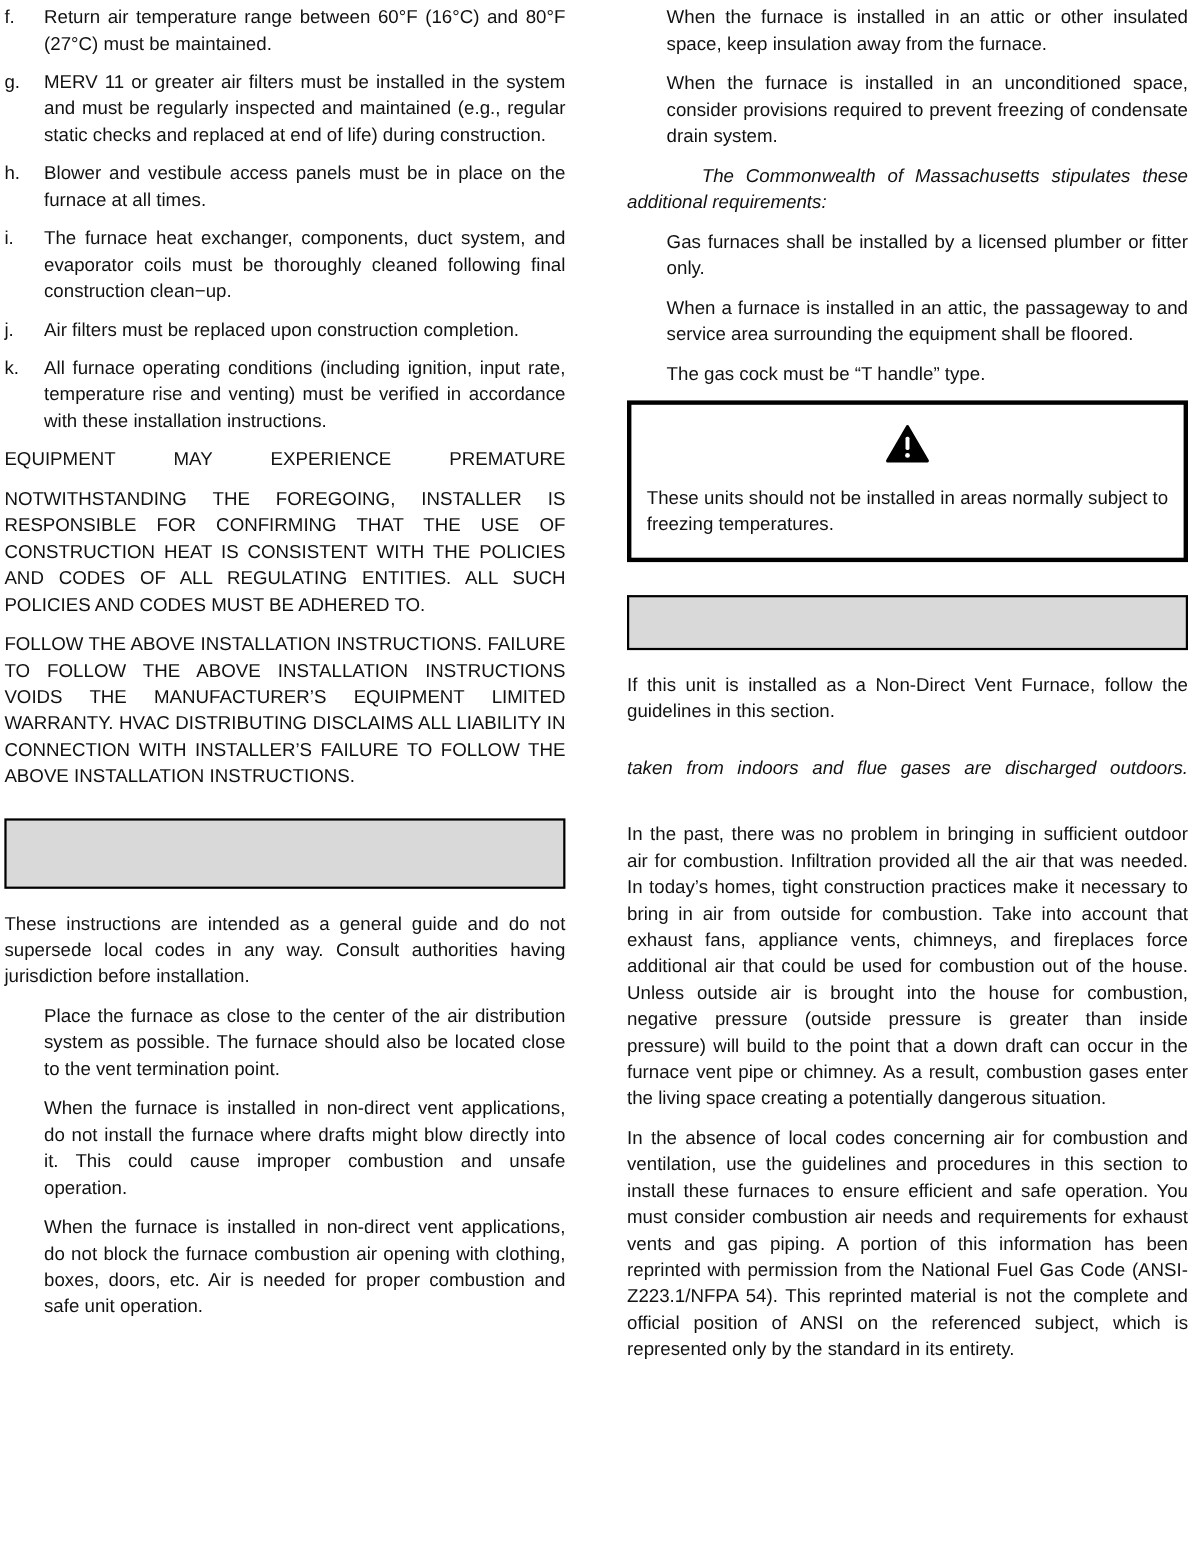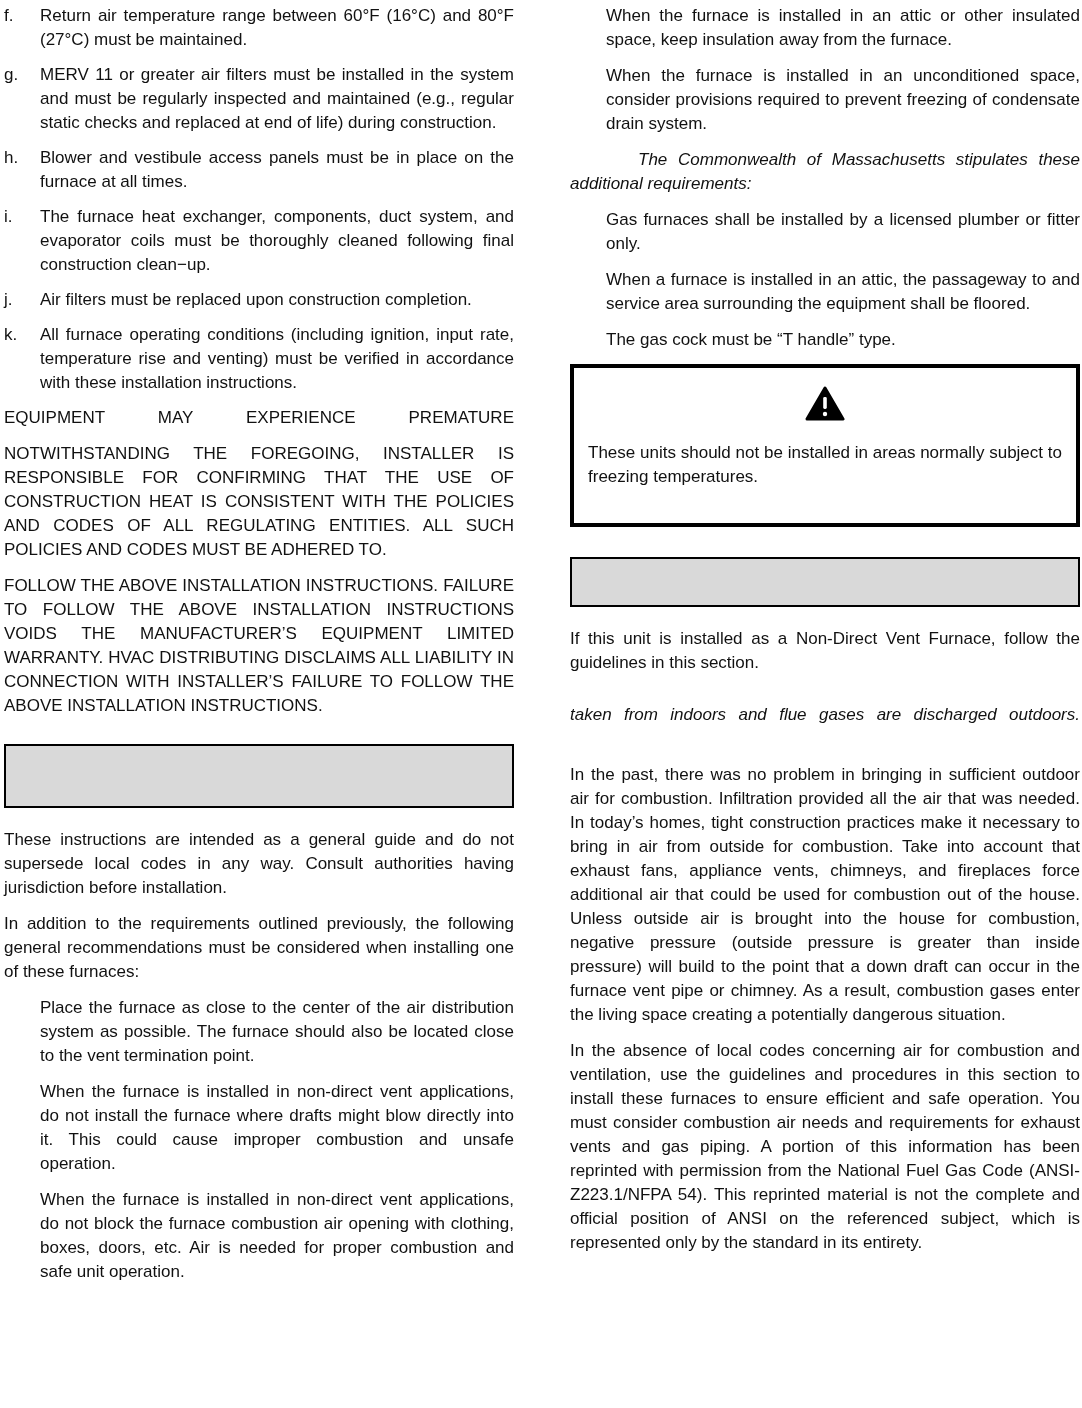--- a/index.html
+++ b/index.html
@@ -32,21 +32,21 @@
   }
   .gray-box-left { height:64px; margin:26px 0 20px 0; }
   .gray-box-right { height:50px; margin:30px 0 20px 0; }
 
   .warn-box {
     border:4px solid #000;
     padding:18px 14px 18px 14px;
     margin:12px 0 0 0;
   }
   .warn-icon { text-align:center; margin-bottom:12px; }
-  .warn-text { text-align:justify; margin-bottom:16px; }
+  .warn-text { text-align:justify; margin-bottom:0; }
 
   .gap-top-lg { margin-top:28px; }
   .gap-top-sm { margin-top:8px; }
   .gap-bottom-lg { margin-bottom:36px; }
 </style>
 </head>
 <body>
 
 <div class="page">
 
@@ -77,21 +77,20 @@
       <div class="li-text">All furnace operating conditions (including ignition, input rate, temperature rise and venting) must be verified in accordance with these installation instructions.</div>
     </div>
 
     <p class="force-justify gap-top-sm">EQUIPMENT MAY EXPERIENCE PREMATURE</p>
     <p class="gap-top-sm">NOTWITHSTANDING THE FOREGOING, INSTALLER IS RESPONSIBLE FOR CONFIRMING THAT THE USE OF CONSTRUCTION HEAT IS CONSISTENT WITH THE POLICIES AND CODES OF ALL REGULATING ENTITIES. ALL SUCH POLICIES AND CODES MUST BE ADHERED TO.</p>
     <p class="gap-top-sm">FOLLOW THE ABOVE INSTALLATION INSTRUCTIONS. FAILURE TO FOLLOW THE ABOVE INSTALLATION INSTRUCTIONS VOIDS THE MANUFACTURER’S EQUIPMENT LIMITED WARRANTY. HVAC DISTRIBUTING DISCLAIMS ALL LIABILITY IN CONNECTION WITH INSTALLER’S FAILURE TO FOLLOW THE ABOVE INSTALLATION INSTRUCTIONS.</p>
 
     <div class="gray-box gray-box-left"></div>
 
     <p>These instructions are intended as a general guide and do not supersede local codes in any way. Consult authorities having jurisdiction before installation.</p>
-    <p>In addition to the requirements outlined previously, the following general recommendations must be considered when installing one of these furnaces:</p>
 
     <p class="indent">Place the furnace as close to the center of the air distribution system as possible. The furnace should also be located close to the vent termination point.</p>
     <p class="indent">When the furnace is installed in non-direct vent applications, do not install the furnace where drafts might blow directly into it. This could cause improper combustion and unsafe operation.</p>
     <p class="indent">When the furnace is installed in non-direct vent applications, do not block the furnace combustion air opening with clothing, boxes, doors, etc. Air is needed for proper combustion and safe unit operation.</p>
   </div>
 
   <div class="col">
 
     <p class="indent">When the furnace is installed in an attic or other insulated space, keep insulation away from the furnace.</p>
     <p class="indent">When the furnace is installed in an unconditioned space, consider provisions required to prevent freezing of condensate drain system.</p>

